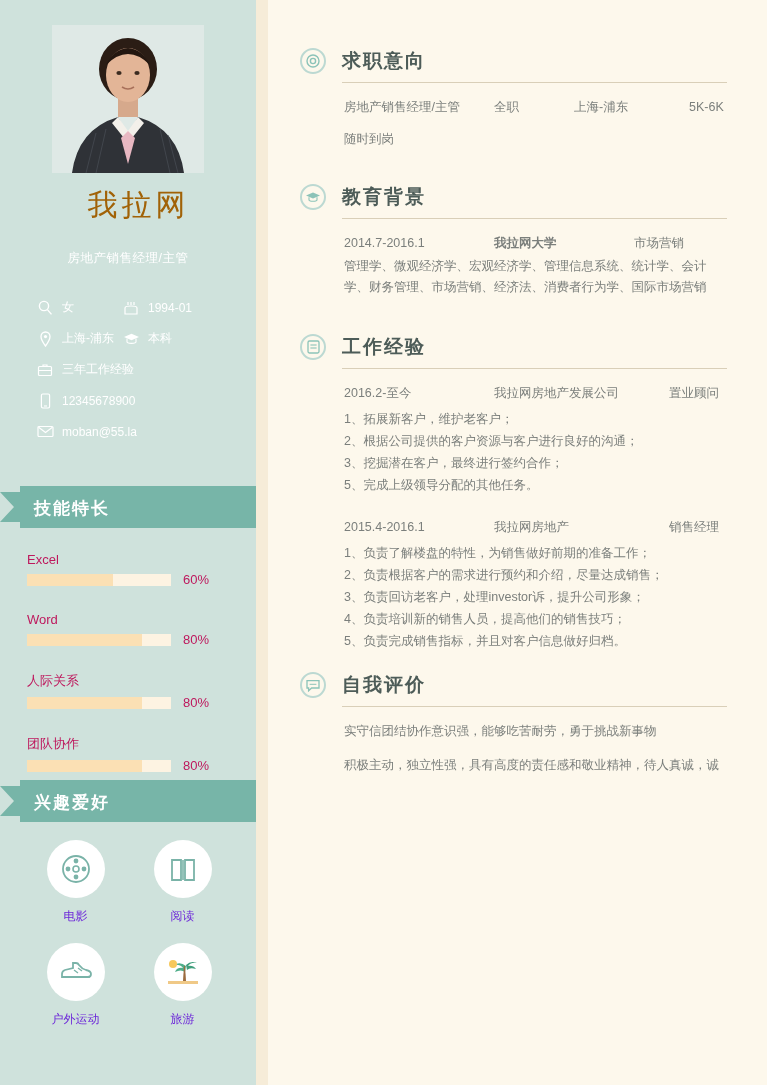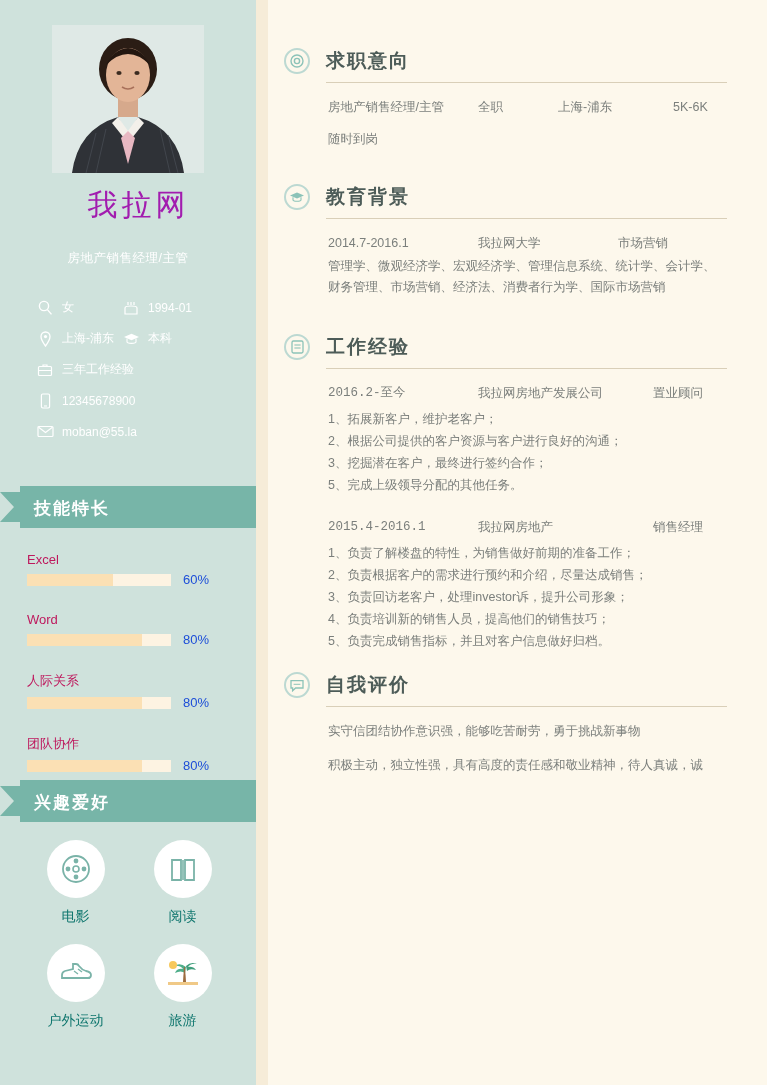--- a/index.html
+++ b/index.html
@@ -22,21 +22,21 @@
     position: absolute; left: 52px; top: 25px;
     width: 152px; height: 148px;
     background: #e8f1ee;
     overflow: hidden;
   }
   .photo-svg { display: block; width: 152px; height: 148px; }
 
   .name {
     position: absolute; top: 185px; left: 0; width: 256px;
     text-align: center;
-    font-size: 30px; color: #a21caf; letter-spacing: 4px;
+    font-size: 30px; color: #a16207; letter-spacing: 4px;
     font-weight: normal;
     padding-left: 21px;
   }
   .job-title {
     position: absolute; top: 250px; left: 0; width: 256px;
     text-align: center; font-size: 12.5px; color: #ffffff;
     letter-spacing: 0.5px;
   }
 
   .info-list { position: absolute; top: 292px; left: 35px; width: 215px; }
@@ -56,36 +56,36 @@
   .band .label {
     position: absolute; left: 34px; top: 11px;
     color: #ffffff; font-size: 17px; font-weight: bold; letter-spacing: 2px;
   }
 
   .skills { position: absolute; left: 27px; width: 200px; }
   .skill { margin-bottom: 26px; position: relative; }
   .skill-name { font-size: 13px; color: #be185d; margin-bottom: 7px; }
   .skill-bar-wrap { position: relative; width: 144px; height: 12px; background: #fdf3e2; }
   .skill-bar { position: absolute; left: 0; top: 0; height: 12px; background: #fbe0b4; }
-  .skill-pct { position: absolute; left: 156px; top: -2px; font-size: 13px; color: #1d4ed8; }
+  .skill-pct { position: absolute; left: 156px; top: -2px; font-size: 13px; color: #be185d; }
 
   .hobbies { position: absolute; left: 22px; top: 840px; width: 215px; display: flex; flex-wrap: wrap; }
   .hobby { width: 107px; text-align: center; margin-bottom: 18px; }
   .hobby-circle {
     width: 58px; height: 58px; border-radius: 50%;
     background: #ffffff; margin: 0 auto 10px auto;
     display: flex; align-items: center; justify-content: center;
     font-size: 27px; line-height: 1;
   }
-  .hobby-label { font-size: 14px; color: #0f766e; }
+  .hobby-label { font-size: 12px; color: #6d28d9; }
 
   
   .main { flex: 1; position: relative; padding: 0; }
   .strip { position: absolute; left: 0; top: 0; width: 12px; height: 1085px; background: #f6ecd8; }
-  .content { position: absolute; left: 28px; top: 0; right: 0; }
+  .content { position: absolute; left: 44px; top: 0; right: 0; }
 
   .section { margin-bottom: 4px; }
   .sec-head { display: flex; align-items: center; position: relative; }
   .sec-icon {
     width: 26px; height: 26px; border-radius: 50%;
     border: 2px solid #bcd9d2; color: #8cc3b8;
     display: flex; align-items: center; justify-content: center;
     font-size: 13px; flex: 0 0 26px; background: #fdf8ec;
   }
   .sec-title {
@@ -93,26 +93,26 @@
   }
   .sec-rule { position: absolute; left: 42px; right: 40px; bottom: -9px; height: 1px; background: #d9cfb8; }
 
   .sec-body { padding-left: 44px; padding-right: 42px; padding-top: 22px; color: #7b7f7c; font-size: 12.5px; line-height: 22px; }
 
   .row-cols { display: flex; }
   .row-cols .col { color: #7b7f7c; font-size: 12.5px; }
 
   .edu-line { display: flex; margin-bottom: 2px; }
   .edu-line .d { width: 150px; }
-  .edu-line .s { width: 140px; }
+  .edu-line .s { width: 140px; font-weight: bold; }
   .desc { line-height: 21px; }
 
   .job { margin-bottom: 20px; }
   .job-head { display: flex; margin-bottom: 4px; }
-  .job-head .d { width: 150px; font-family: Liberation Mono, monospace; }
+  .job-head .d { width: 150px; }
   .job-head .c { width: 175px; }
   .job-li { line-height: 22px; }
 
   .eval p { margin-bottom: 12px; }
 </style>
 </head>
 <body>
 
 <div class="page">
 

